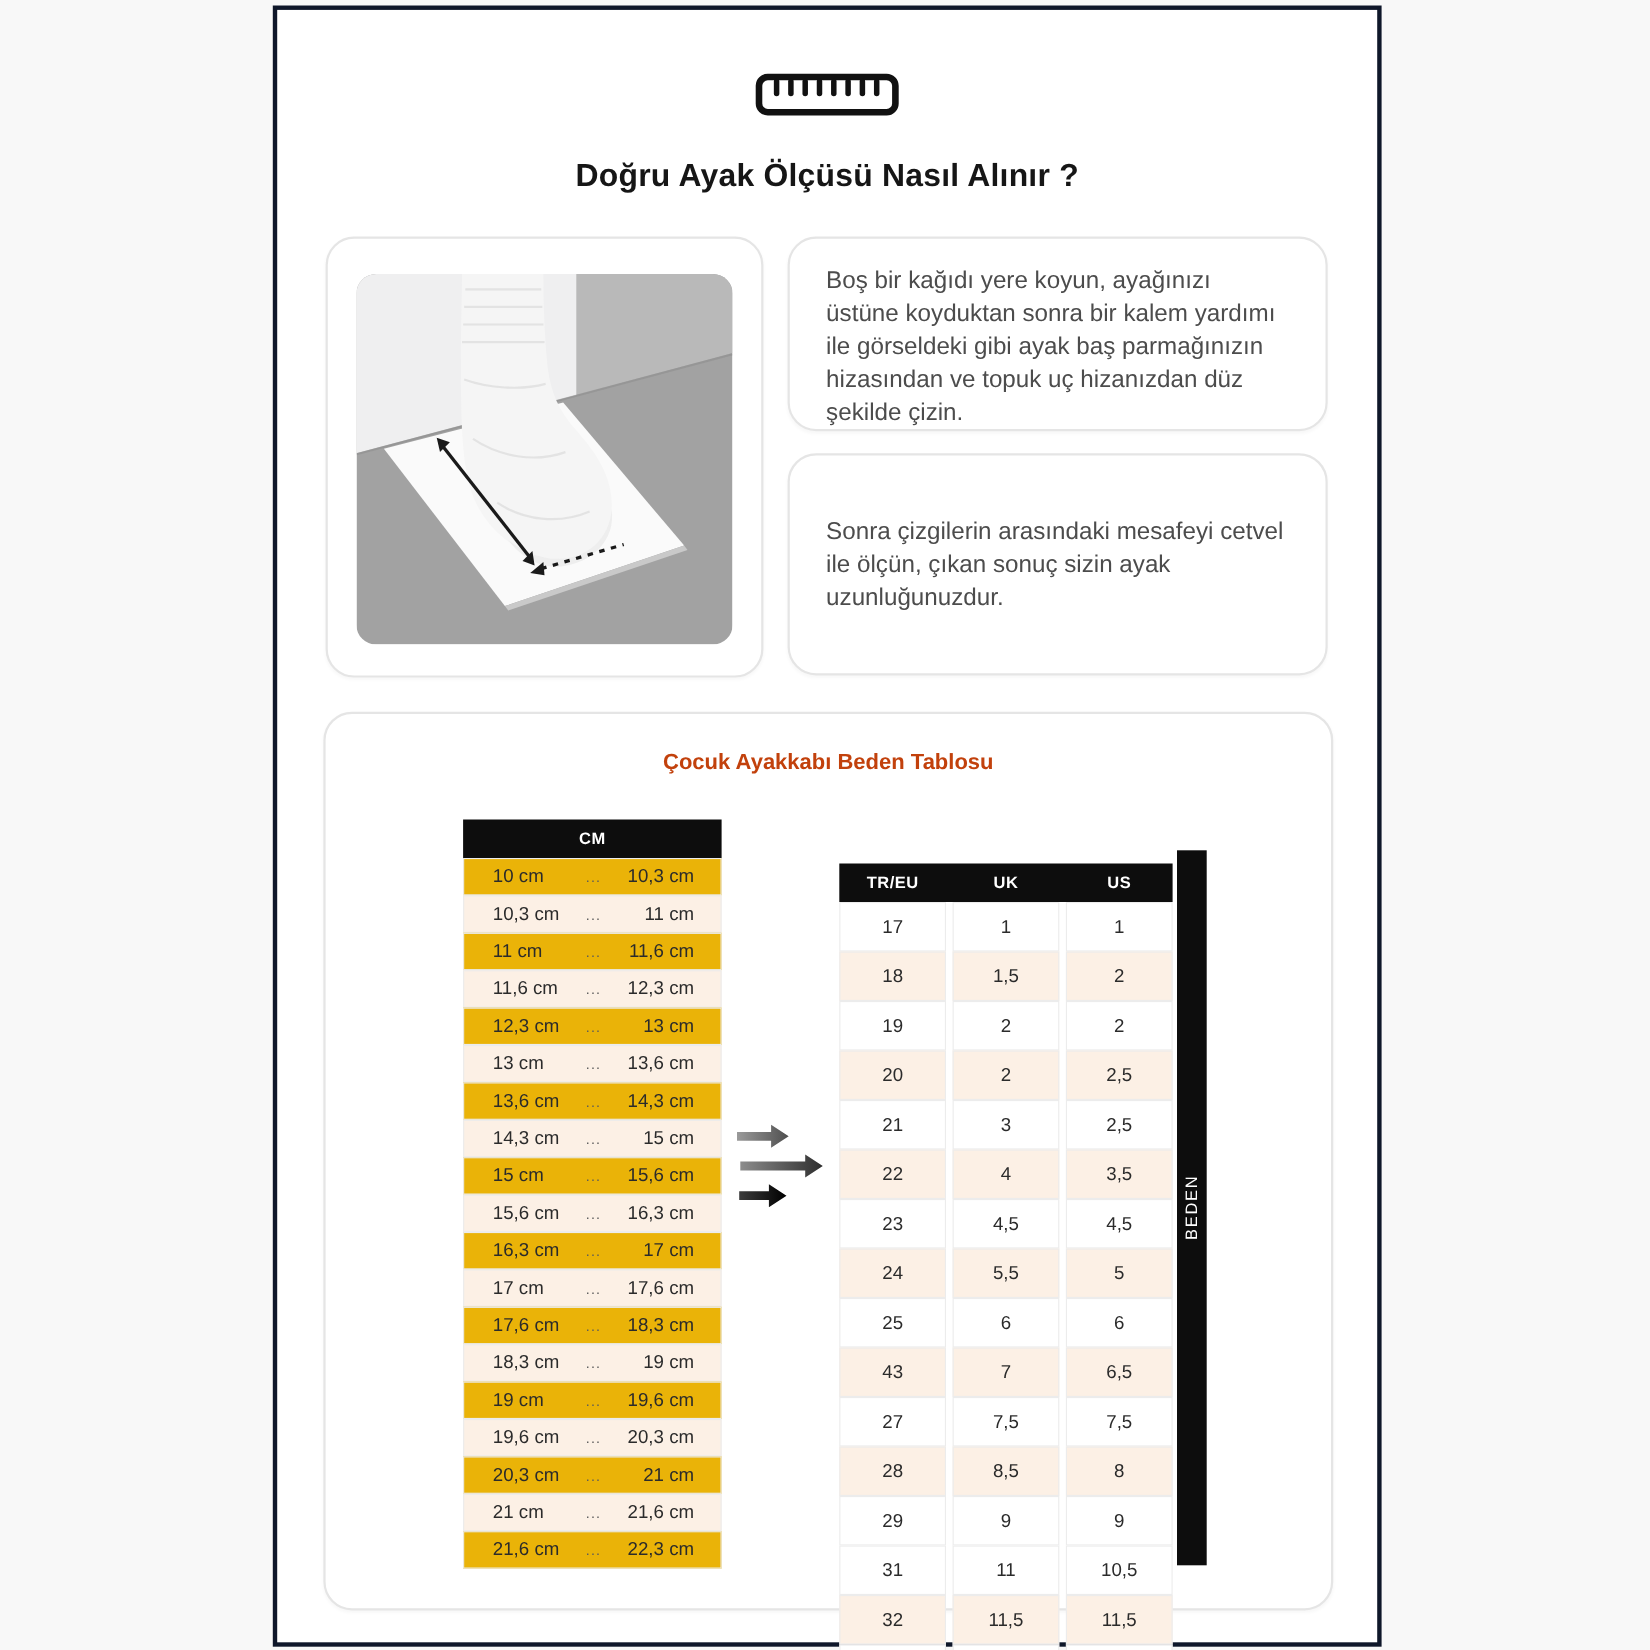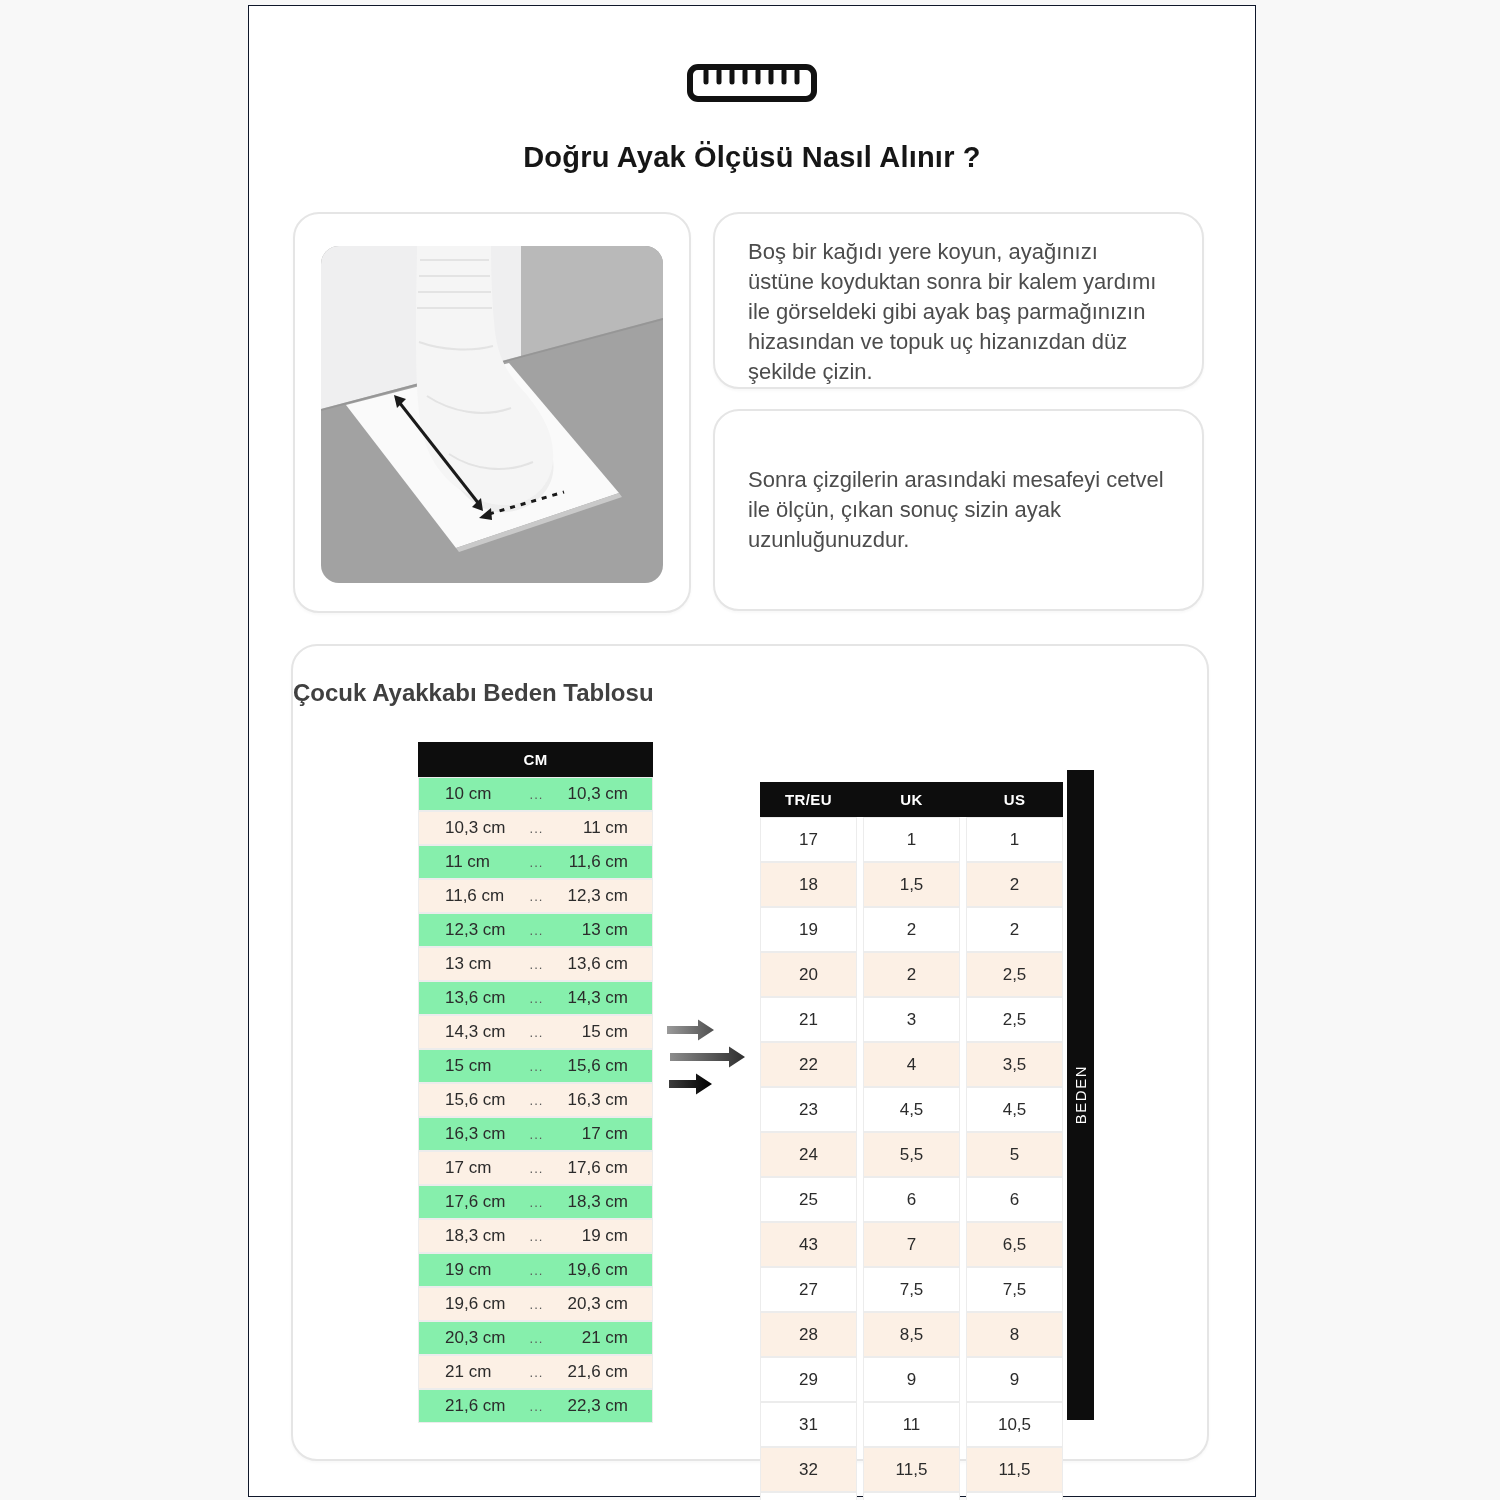--- a/index.html
+++ b/index.html
@@ -4,21 +4,21 @@
 <style>
   html,body{margin:0;padding:0;}
   body{
     width:1500px;height:1500px;position:relative;
     background:#f8f8f8;
     font-family:"Liberation Sans", sans-serif;
     -webkit-font-smoothing:antialiased;
   }
   .container{
     position:absolute;left:248px;top:5px;width:1008px;height:1492px;
-    background:#ffffff;border:1px solid #0f172a;box-sizing:border-box;
+    background:#ffffff;border:4px solid #0f172a;box-sizing:border-box;
   }
   .ruler-wrap{position:absolute;top:57px;left:50%;transform:translateX(-50%);}
   .page-title{
     position:absolute;top:135px;left:0;width:100%;text-align:center;
     font-size:29px;font-weight:bold;color:#161616;letter-spacing:.2px;
   }
   .card{
     position:absolute;background:#fff;border:2px solid #e5e5e5;border-radius:26px;
     box-sizing:border-box;box-shadow:0 2px 3px rgba(0,0,0,.03);
   }
@@ -29,31 +29,31 @@
   }
   .card-text1{left:464px;top:206px;width:491px;height:177px;}
   .card-text2{left:464px;top:403px;width:491px;height:202px;display:flex;align-items:center;}
   .instr{
     margin:0;padding:0 38px 0 33px;font-size:22px;line-height:30px;color:#4c4c4c;
   }
   .card-text1 .instr{padding-top:23px;}
 
   .card-table{left:42px;top:638px;width:918px;height:817px;}
   .table-title{
-    position:absolute;top:33px;left:0;width:100%;
-    font-size:24px;font-weight:bold;color:#404040;
+    position:absolute;top:33px;left:0;width:100%;text-align:center;
+    font-size:20px;font-weight:bold;color:#c2410c;
   }
   .black-header{
     height:35px;background:#0d0d0d;color:#fff;
     display:flex;align-items:center;justify-content:center;
     font-size:15px;font-weight:bold;letter-spacing:.4px;
   }
   .cm-table{position:absolute;left:125px;top:96px;width:235px;}
   .cm-row{
-    height:34px;box-sizing:border-box;border:1px solid #ececec;background:#86efac;
+    height:34px;box-sizing:border-box;border:1px solid #ececec;background:#eab308;
     display:flex;align-items:center;font-size:17px;color:#2b2b2b;
   }
   .cm-row.alt{background:#fcf0e5;}
   .cm-row .from{flex:1;text-align:left;padding-left:26px;}
   .cm-row .sep{width:34px;text-align:center;color:#5a5a5a;font-size:13px;letter-spacing:1px;}
   .cm-row .to{flex:1;text-align:right;padding-right:24px;}
 
   .size-table{position:absolute;left:467px;top:96px;width:303px;}
   .size-header{
     height:35px;background:#0d0d0d;color:#fff;

